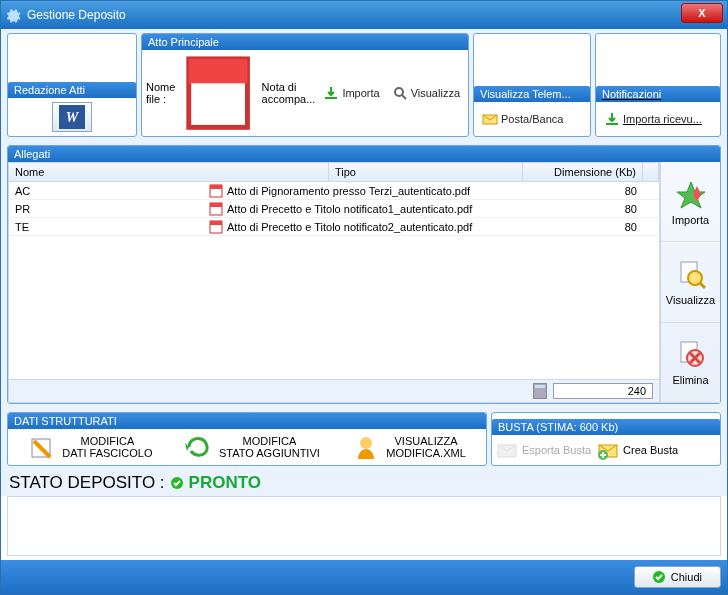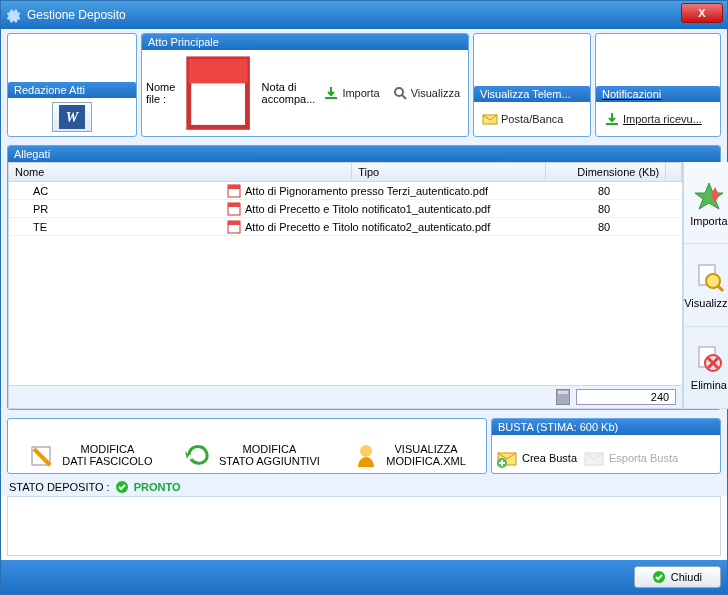--- a/index.html
+++ b/index.html
@@ -28,43 +28,43 @@
 .link-btn .ico { width: 16px; height: 16px; flex-shrink: 0; }
 .bold { font-weight: normal; }
 .main-area { flex: 1; padding: 4px 6px; background: #eaf3fd; display: flex; flex-direction: column; }
 .allegati-panel { flex: 1; display: flex; }
 .allegati-body { flex: 1; display: flex; padding: 0; }
 .grid-wrap { flex: 1; border: 1px solid #cbd8e8; display: flex; flex-direction: column; }
 .grid-head { display: flex; background: linear-gradient(#f5f9fe, #e0ecf8); border-bottom: 1px solid #cbd8e8; }
 .grid-head .col { padding: 3px 6px; border-right: 1px solid #cbd8e8; font-size: 11px; }
 .grid-body { flex: 1; background: #fff; overflow: auto; }
 .grid-row { display: flex; border-bottom: 1px solid #f0f0f0; height: 18px; align-items: center; }
-.grid-row .cell { padding: 0 24px; font-size: 11px; white-space: nowrap; overflow: hidden; }
+.grid-row .cell { padding: 0 6px; font-size: 11px; white-space: nowrap; overflow: hidden; }
 .col-tipo { width: 194px; }
 .col-nome { flex: 1; display: flex; align-items: center; gap: 4px; }
 .col-dim { width: 120px; text-align: right; }
 .col-act { width: 16px; }
 .pdf-icon { width: 14px; height: 14px; flex-shrink: 0; }
 .side-buttons { width: 60px; border-left: 1px solid #cbd8e8; background: linear-gradient(#f5f9fe, #e8f0fa); display: flex; flex-direction: column; }
 .side-btn { flex: 1; display: flex; flex-direction: column; align-items: center; justify-content: center; gap: 4px; cursor: pointer; border-bottom: 1px solid #d5e0ee; font-size: 11px; }
 .side-btn .ico { width: 32px; height: 32px; }
 .grid-footer { display: flex; justify-content: flex-end; align-items: center; padding: 3px 6px; gap: 6px; background: #eaf3fd; border-top: 1px solid #cbd8e8; }
 .grid-footer .calc { width: 14px; height: 16px; }
 .grid-footer .total-box { width: 100px; border: 1px solid #99b; background: #fff; text-align: right; padding: 1px 6px; font-size: 11px; }
 .bottom-row { display: flex; gap: 4px; padding: 4px 6px; background: #eaf3fd; }
 .dati-strutt { flex: 1; }
-.busta { width: 230px; gap: 8px; }
+.busta { width: 230px; }
 .dati-body { display: flex; justify-content: space-around; padding: 4px; }
 .dati-btn { display: flex; align-items: center; gap: 6px; cursor: pointer; font-size: 11px; text-align: center; }
 .dati-btn .ico { width: 28px; height: 28px; flex-shrink: 0; }
 .dati-btn .txt { line-height: 12px; }
 .busta-body { display: flex; gap: 6px; padding: 4px; align-items: center; }
 .busta-btn { display: flex; align-items: center; gap: 4px; cursor: pointer; font-size: 11px; }
 .busta-btn.disabled { color: #aaa; cursor: default; }
-.status-bar { padding: 3px 8px; background: #eaf3fd; font-size: 11px; display: flex; align-items: center; gap: 6px; }
+.status-bar { padding: 3px 8px; background: #eaf3fd; font-size: 17px; display: flex; align-items: center; gap: 6px; }
 .status-bar .val { color: #19a838; font-weight: bold; }
 .big-area { height: 60px; margin: 0 6px 4px; border: 1px solid #cbd8e8; background: #fff; }
 .footer { padding: 6px; background: linear-gradient(#3a8de0, #1d6fc4); display: flex; justify-content: flex-end; }
 .chiudi-btn { background: linear-gradient(#fff,#e0e8f0); border: 1px solid #8ab; padding: 4px 18px; border-radius: 3px; cursor: pointer; display: flex; align-items: center; gap: 6px; font-size: 11px; }
 .check-icon { width: 12px; height: 12px; }
 </style>
 </head>
 <body>
 
 <div class="window">
@@ -222,20 +222,21 @@
               </svg>
               <span>Elimina</span>
             </div>
         </div>
       </div>
     </div>
   </div>
 
   <div class="bottom-row">
     <div class="panel dati-strutt">
+      <div class="panel-header">DATI STRUTTURATI</div>
       <div class="dati-body">
         <div class="dati-btn">
             <svg class="ico" viewBox="0 0 28 28">
               <rect x="4" y="6" width="18" height="18" fill="#fff" stroke="#88a"></rect>
               <path d="M6 8l16 16" stroke="#e90" stroke-width="4"></path>
             </svg>
             <div class="txt">
               <div>MODIFICA</div>
               <div>DATI FASCICOLO</div>
             </div>
@@ -258,35 +259,35 @@
             <div class="txt">
               <div>VISUALIZZA</div>
               <div class="bold">MODIFICA.XML</div>
             </div>
           </div>
       </div>
     </div>
     <div class="panel busta">
       <div class="panel-header">BUSTA (STIMA: 600 Kb)</div>
       <div class="busta-body">
+        <div class="busta-btn disabled">
+            <svg width="22" height="22" viewBox="0 0 22 22" opacity="0.4">
+              <rect x="2" y="6" width="18" height="12" fill="#ddd" stroke="#aaa"></rect>
+              <path d="M2 6l9 6 9-6" fill="none" stroke="#aaa"></path>
+            </svg>
+            <span>Esporta Busta</span>
+          </div>
         <div class="busta-btn">
             <svg width="22" height="22" viewBox="0 0 22 22">
               <rect x="2" y="6" width="18" height="12" fill="#ffe27a" stroke="#c90"></rect>
               <path d="M2 6l9 6 9-6" fill="none" stroke="#c90"></path>
               <circle cx="6" cy="16" r="5" fill="#5b5"></circle>
               <path d="M6 13v6m-3-3h6" stroke="#fff" stroke-width="2"></path>
             </svg>
             <span>Crea Busta</span>
-          </div>
-        <div class="busta-btn disabled">
-            <svg width="22" height="22" viewBox="0 0 22 22" opacity="0.4">
-              <rect x="2" y="6" width="18" height="12" fill="#ddd" stroke="#aaa"></rect>
-              <path d="M2 6l9 6 9-6" fill="none" stroke="#aaa"></path>
-            </svg>
-            <span>Esporta Busta</span>
           </div>
       </div>
     </div>
   </div>
 
   <div class="status-bar">
     <span>STATO DEPOSITO :</span>
     <svg class="check-icon" viewBox="0 0 12 12">
         <circle cx="6" cy="6" r="6" fill="#2b2"></circle>
         <path d="M3 6l2 2 4-4" stroke="#fff" stroke-width="2" fill="none"></path>

